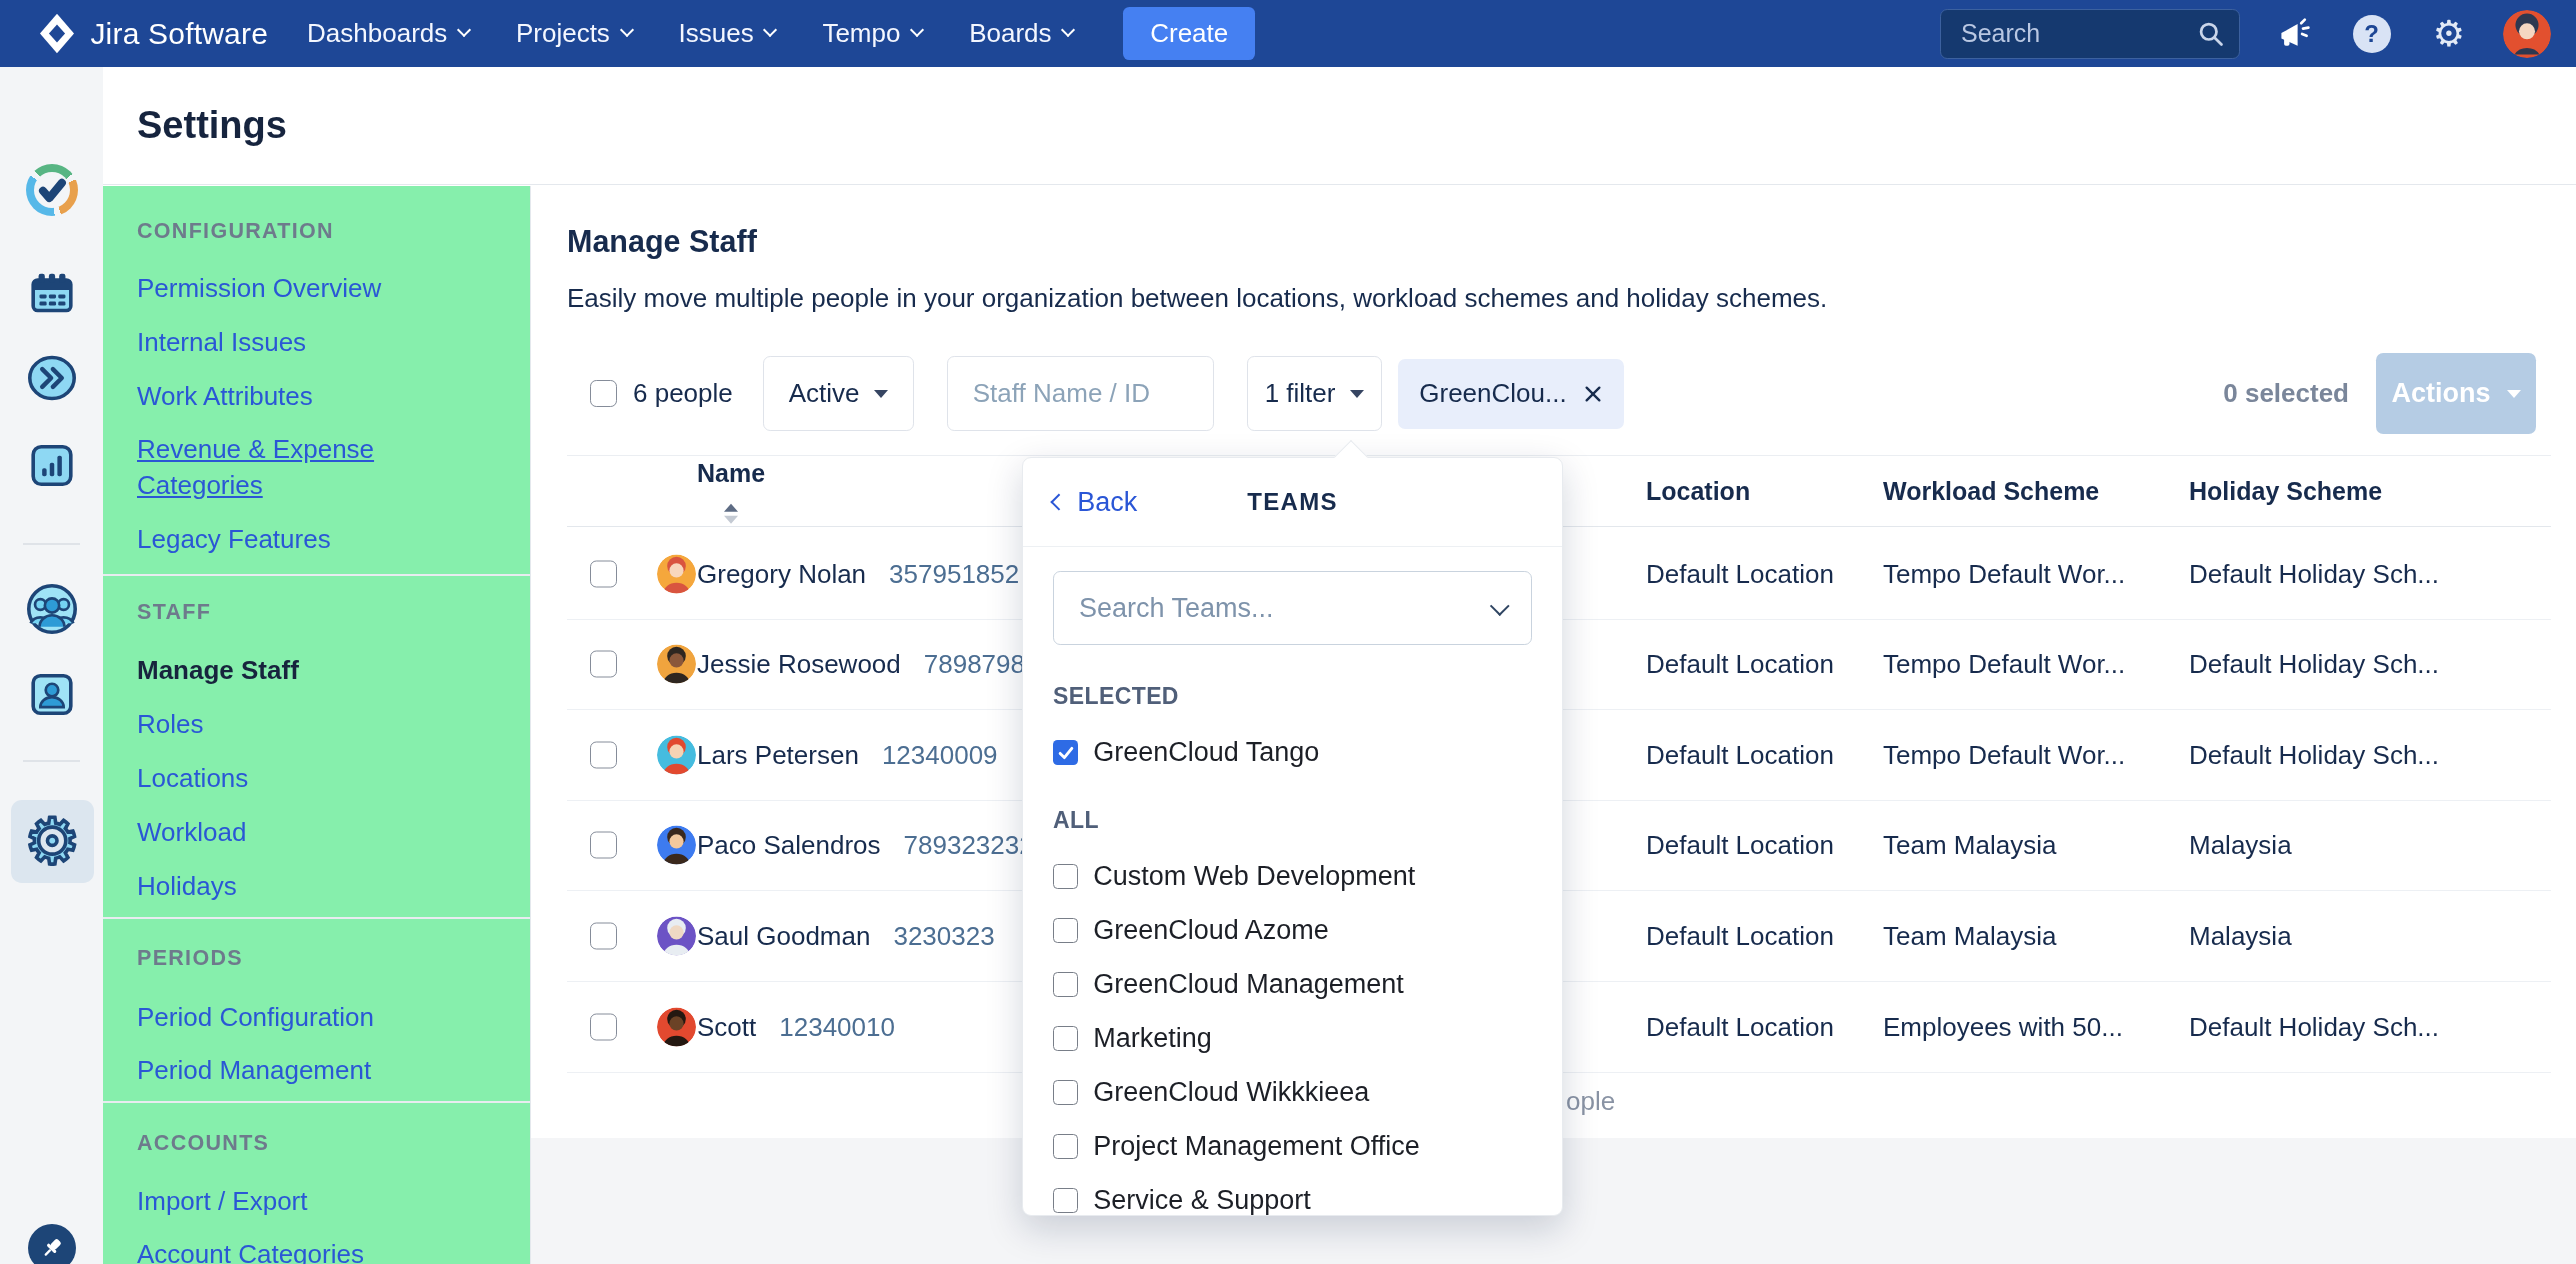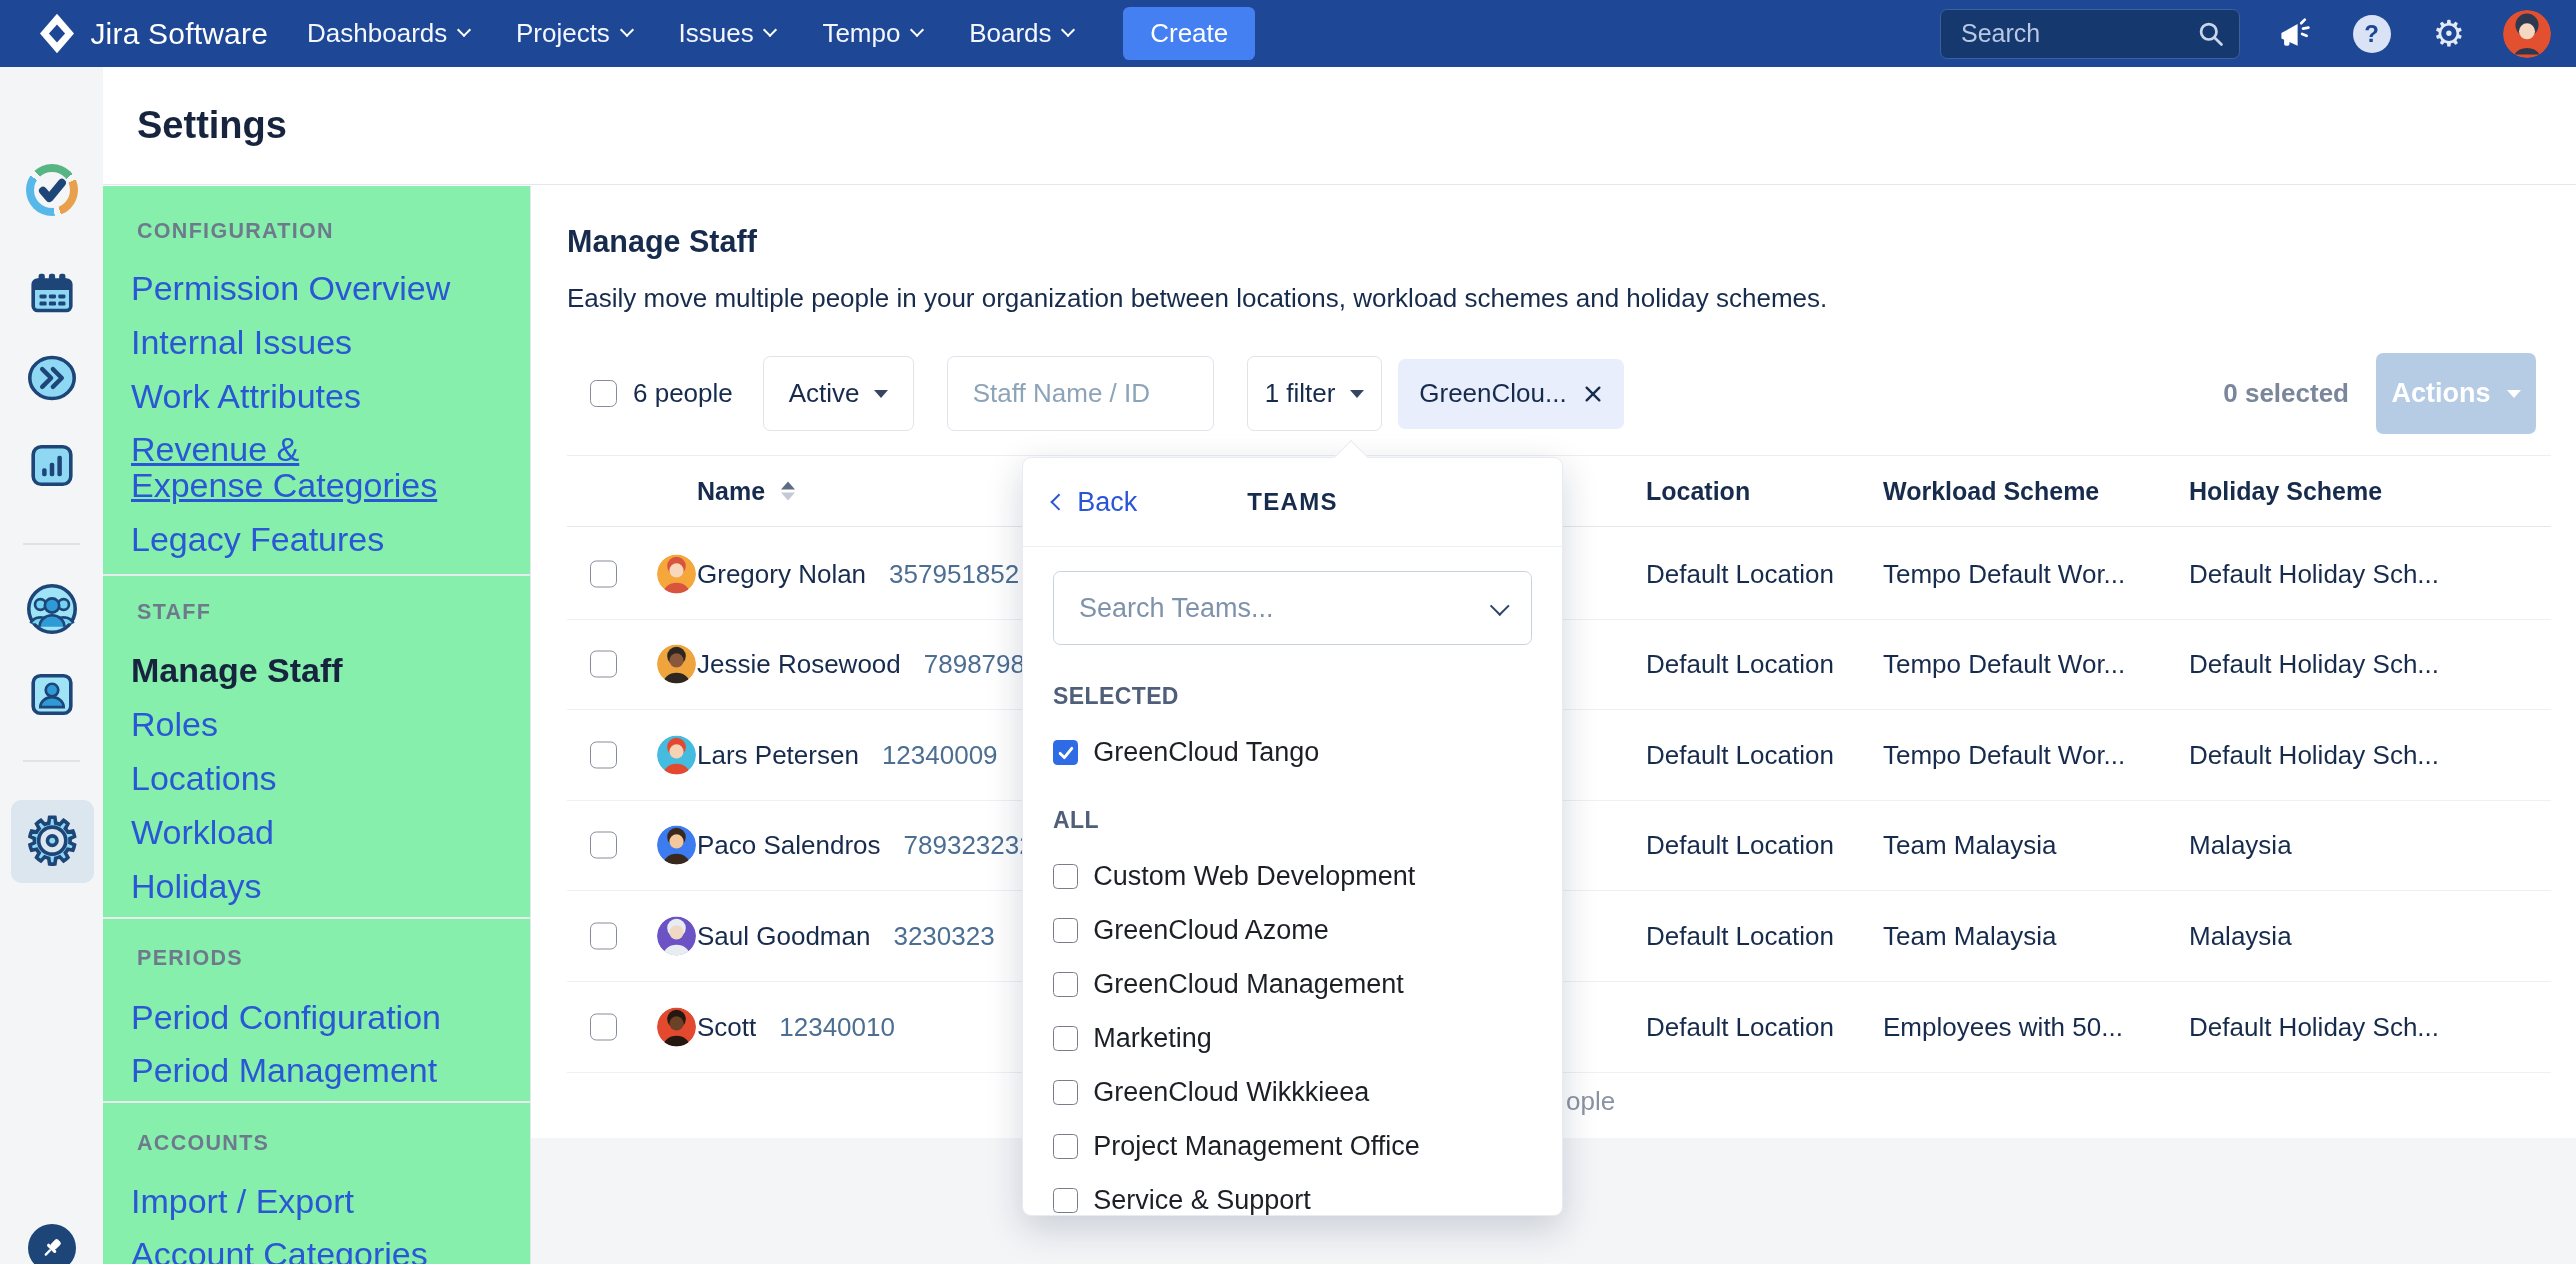--- a/index.html
+++ b/index.html
@@ -48,21 +48,21 @@
 
   
   .settings-band { position:absolute; left:103px; top:67px; width:2473px; height:118px;
     background:#fff; border-bottom:1.8px solid #E4E8ED; display:flex; align-items:center; z-index:30;text-align:center; }
   .settings-title { margin-left:34px; font-size:38px; font-weight:600; color:#16243E; }
 
   
   .sidebar { position:absolute; left:103px; top:186px; width:428px; height:1079px;
     background:#86efac; border-right:1.8px solid #E4E8ED; z-index:30; overflow:hidden; }
   .sb-heading { position:absolute; left:34px; font-size:21.5px; font-weight:700; color:#6E7A8C; letter-spacing:1.3px; }
-  .sb-link { position:absolute; left:28px; font-size:34px; color:#2A57D5; text-decoration:none;
+  .sb-link { position:absolute; left:34px; font-size:26px; color:#2A57D5; text-decoration:none;
     cursor:pointer; line-height:36px; }
   .sb-link.wrap { width:309px;text-decoration:underline; }
   .sb-link.active { color:#17243D; font-weight:700; }
   .sb-divider { position:absolute; left:0; right:0; height:1.8px; background:#E8ECF0; }
 
   
   .content { position:absolute; left:531px; top:186px; width:2045px; height:1079px; background:#fff; }
   .ms-title { position:absolute; left:36px; top:38px; font-size:30.5px; font-weight:600; color:#172B4D; }
   .ms-desc { position:absolute; left:36px; top:97px; font-size:26px; color:#172B4D; }
   .toolbar { position:absolute; left:36px; right:40px; top:166px; height:83px; display:flex; align-items:center; }
@@ -85,21 +85,21 @@
   .selected-count { margin-left:auto; font-size:26px; font-weight:700; color:#7A869A; }
   .actions-btn { margin-left:27px; width:160px; height:81px; background:#B5CCE4; border:none; border-radius:7.2px;
     color:#fff; font-size:27px; font-weight:700; font-family:inherit; display:flex; align-items:center;
     justify-content:center; gap:16px; cursor:pointer; }
   .actions-btn .tri-down { border-top-color:#fff; }
 
   
   .thead { position:absolute; left:36px; right:25px; top:269px; height:72px;
     border-top:1.8px solid #EBEEF2; border-bottom:1.8px solid #E3E7EC; }
   .thead .th { position:absolute; top:50%; transform:translateY(-50%); font-size:25px; font-weight:700; color:#172B4D; }
-  .th-name { left:130px; display:flex; align-items:center; gap:16px; }
+  .th-name { left:130px; display:flex; align-items:center; gap:16px;flex-direction:column; }
   .sort { display:flex; flex-direction:column; gap:3.6px; }
   .sort .up { width:0;height:0;border-left:7.2px solid transparent;border-right:7.2px solid transparent;border-bottom:8px solid #5E6C84; }
   .sort .down { width:0;height:0;border-left:7.2px solid transparent;border-right:7.2px solid transparent;border-top:8px solid #C4CAD3; }
   .col-loc  { left:1079px; } .col-work { left:1316px; } .col-hol { left:1622px; }
   .trow { position:absolute; left:36px; right:25px; height:91px; border-bottom:1.8px solid #EDF0F4; }
   .trow .cb { position:absolute; left:23px; top:50%; transform:translateY(-50%); }
   .avatar { position:absolute; left:90px; top:50%; transform:translateY(-50%); border-radius:50%; }
   .namecell { position:absolute; left:130px; top:50%; transform:translateY(-50%);
     display:flex; align-items:center; gap:23px; }
   .pname { font-size:26px; font-weight:500; color:#172B4D; }

